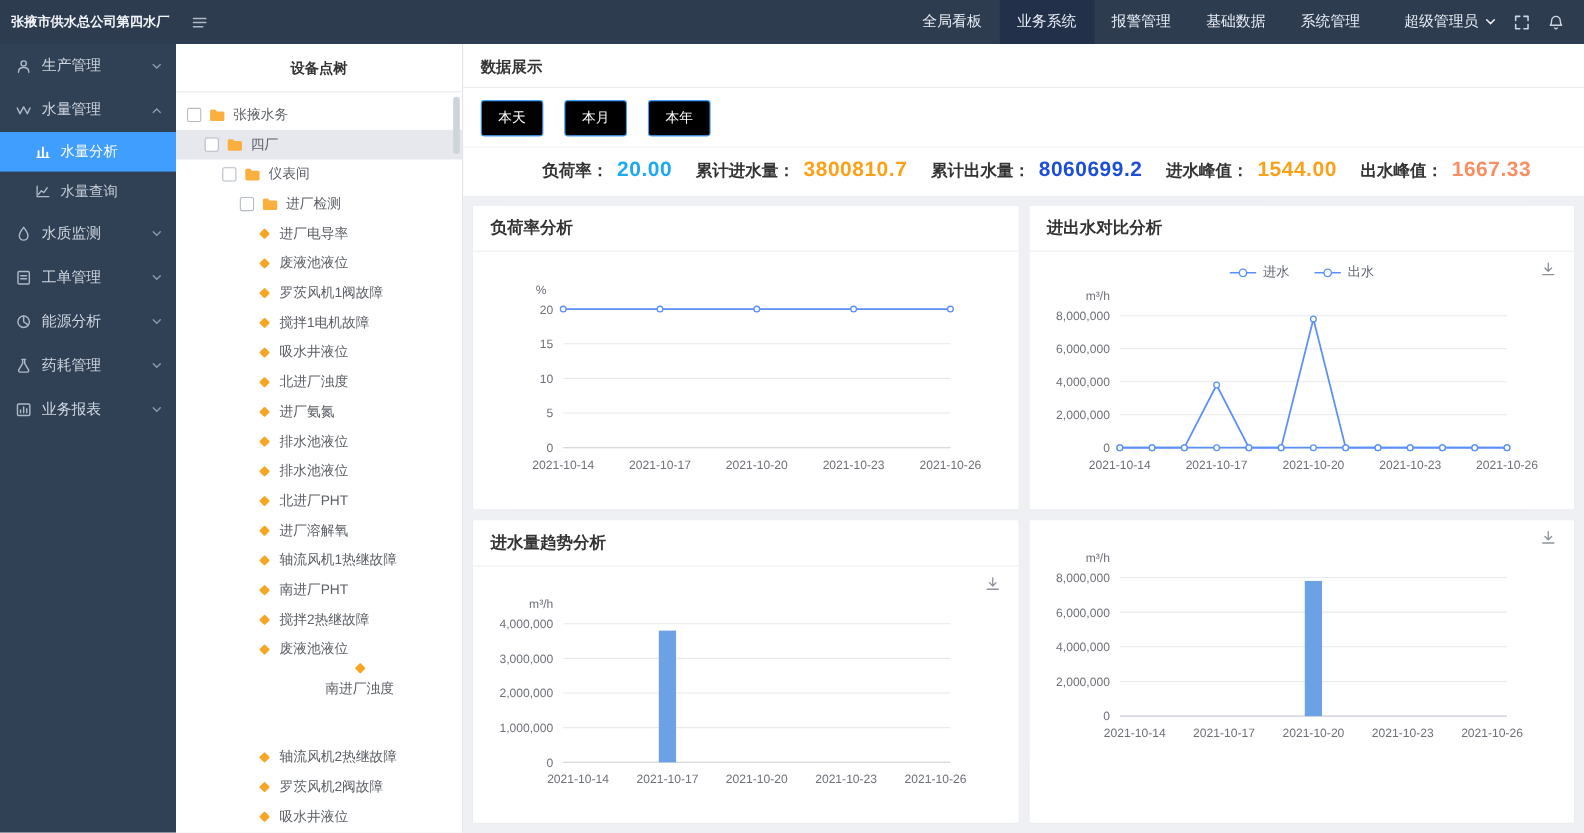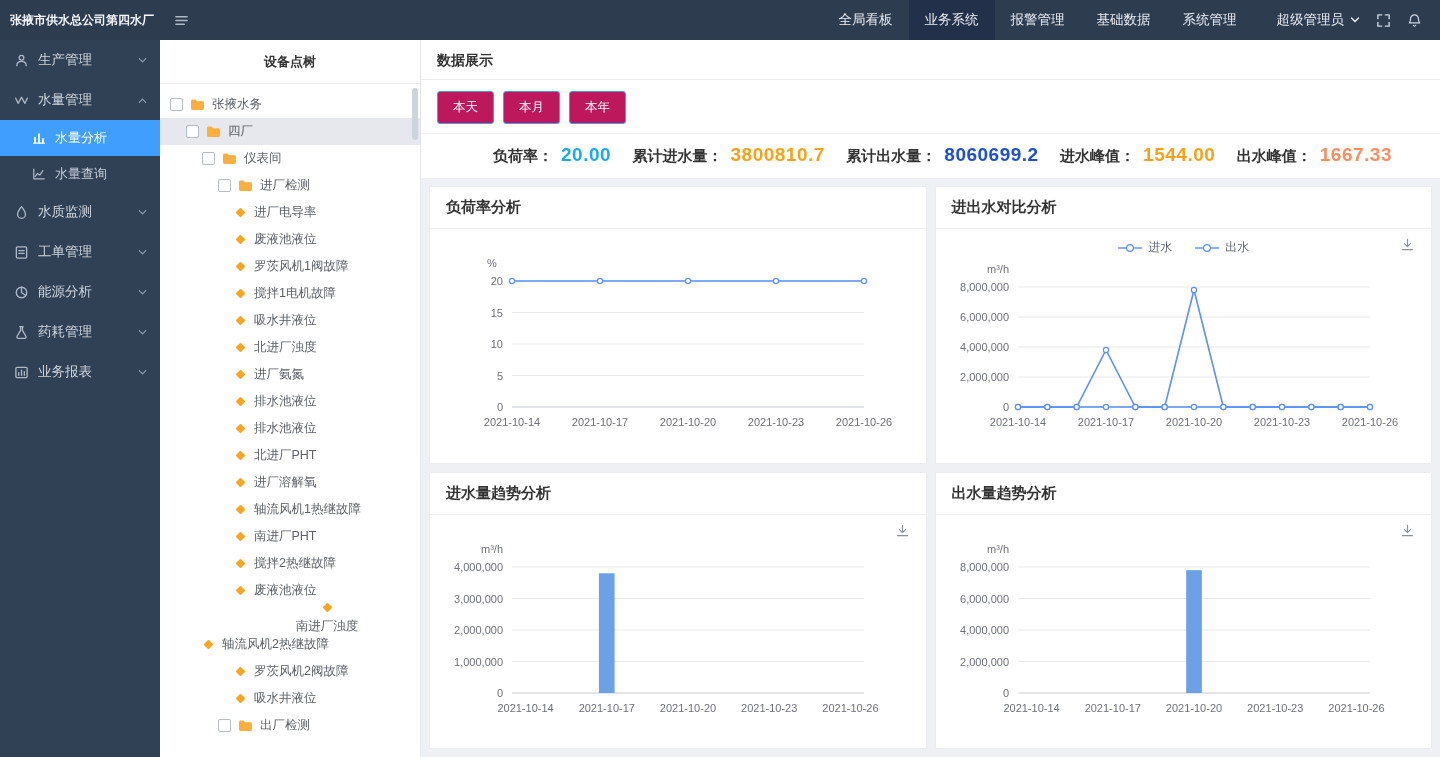--- a/index.html
+++ b/index.html
@@ -37,21 +37,21 @@
   .checkbox{width:13px;height:13px;border:1px solid #b6bcc6;border-radius:2px;background:#fff;flex-shrink:0}
   .ficon{display:flex;align-items:center;flex-shrink:0}
   .diamond{width:7px;height:7px;background:#F6A623;transform:rotate(45deg);border-radius:1px;flex-shrink:0;margin:0 3px}
   .tree-scrollbar{position:absolute;right:2px;top:4px;width:6px;height:52px;border-radius:3px;background:#cfd3da;cursor:pointer}
 
   
   .main{position:absolute;top:40px;left:421px;right:0;bottom:0;background:#eef0f4;display:flex;flex-direction:column}
   .main-header{height:40px;line-height:40px;background:#fff;padding-left:16px;font-size:14px;font-weight:600;color:#333;border-bottom:1px solid #e8eaef;flex-shrink:0}
   .filter-block{background:#fff;flex-shrink:0}
   .time-filters{padding:11px 16px 9px;border-bottom:1px solid #f2f3f5}
-  .time-btn{display:inline-block;background:#be185d;color:#fff;border:1px solid #409eff;font-size:12.5px;padding:7px 15px;border-radius:3px;margin-right:9px;cursor:pointer;font-family:inherit}
+  .time-btn{display:inline-block;background:#000000;color:#fff;border:1px solid #409eff;font-size:12.5px;padding:7px 15px;border-radius:3px;margin-right:19px;cursor:pointer;font-family:inherit}
   .stats{display:flex;align-items:center;justify-content:space-between;padding:10px 48px 12px 72px}
   .stat{display:flex;align-items:baseline}
   .stat-label{font-size:15px;font-weight:bold;color:#333}
   .stat-value{font-size:19px;font-weight:bold;margin-left:8px;letter-spacing:.5px}
 
   .cards{flex:1;display:grid;grid-template-columns:1fr 1fr;grid-template-rows:1fr 1fr;gap:8px;padding:8px;min-height:0}
   .card{background:#fff;border:1px solid #ebedf1;border-radius:2px;display:flex;flex-direction:column;min-height:0}
   .card-header{padding:11px 16px;font-size:15px;font-weight:bold;color:#333;border-bottom:1px solid #efeff2;flex-shrink:0}
   .chart-wrap{flex:1;position:relative;min-height:0}
   .chart-wrap svg.chart{position:absolute;left:0;top:0}
@@ -315,21 +315,21 @@
           <span class="tlabel">搅拌2热继故障</span>
         </div>
         <div class="tree-row" style="padding-left: 74px;">
           <span class="diamond"></span>
           <span class="tlabel">废液池液位</span>
         </div>
         <div class="tree-row" style="padding-left: 74px; flex-direction: column;">
           <span class="diamond"></span>
           <span class="tlabel">南进厂浊度</span>
         </div>
-        <div class="tree-row" style="padding-left: 42px;">
+        <div class="tree-row" style="padding-left: 74px; margin-top: 44px;">
           <span class="diamond"></span>
           <span class="tlabel">轴流风机2热继故障</span>
         </div>
         <div class="tree-row" style="padding-left: 74px;">
           <span class="diamond"></span>
           <span class="tlabel">罗茨风机2阀故障</span>
         </div>
         <div class="tree-row" style="padding-left: 74px;">
           <span class="diamond"></span>
           <span class="tlabel">吸水井液位</span>
@@ -494,21 +494,20 @@
               <text x="95.53846153846153" y="197" text-anchor="middle" font-size="11" fill="#6e7079">2021-10-14</text>
               <text x="176.76923076923077" y="197" text-anchor="middle" font-size="11" fill="#6e7079">2021-10-17</text>
               <text x="258" y="197" text-anchor="middle" font-size="11" fill="#6e7079">2021-10-20</text>
               <text x="339.2307692307692" y="197" text-anchor="middle" font-size="11" fill="#6e7079">2021-10-23</text>
               <text x="420.46153846153845" y="197" text-anchor="middle" font-size="11" fill="#6e7079">2021-10-26</text>
               <rect x="168.91692307692307" y="58.27446295" width="15.704615384615384" height="119.72553705" fill="#6CA2E5"></rect>
             </svg>
           </div>
         </div>
         <div class="card">
-          <div class="card-header">出水量趋势分析</div>
           <div class="chart-wrap">
             <span class="download"><svg width="15" height="15" viewBox="0 0 16 16" fill="none" stroke="currentColor" stroke-width="1.3" stroke-linecap="round" stroke-linejoin="round">
                 <path d="M8 2.5v7.6M4.8 7.1L8 10.3l3.2-3.2M2.6 13.5h10.8"></path>
               </svg></span>
             <svg width="496" height="234" class="chart">
               <text x="73" y="182" text-anchor="end" font-size="11" fill="#6e7079">0</text>
               <line x1="82" y1="146.5" x2="434" y2="146.5" stroke="#e9e9ec" stroke-width="1"></line>
               <text x="73" y="150.5" text-anchor="end" font-size="11" fill="#6e7079">2,000,000</text>
               <line x1="82" y1="115" x2="434" y2="115" stroke="#e9e9ec" stroke-width="1"></line>
               <text x="73" y="119" text-anchor="end" font-size="11" fill="#6e7079">4,000,000</text>

